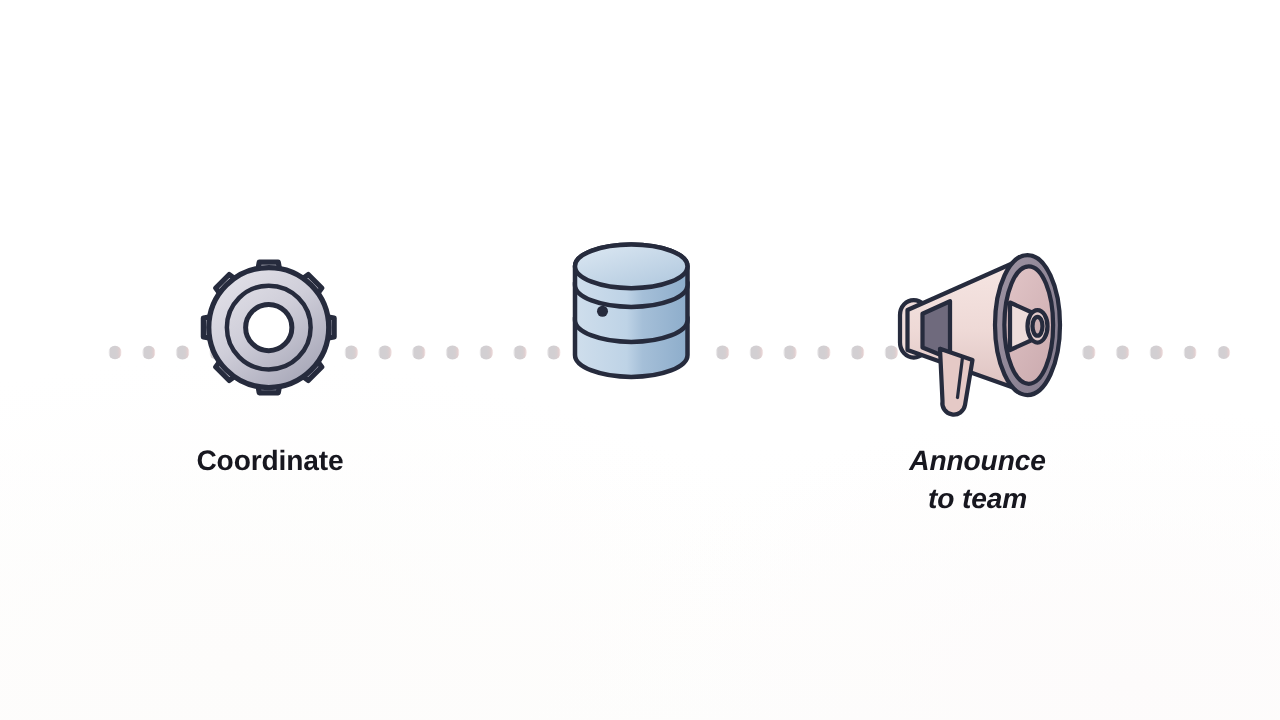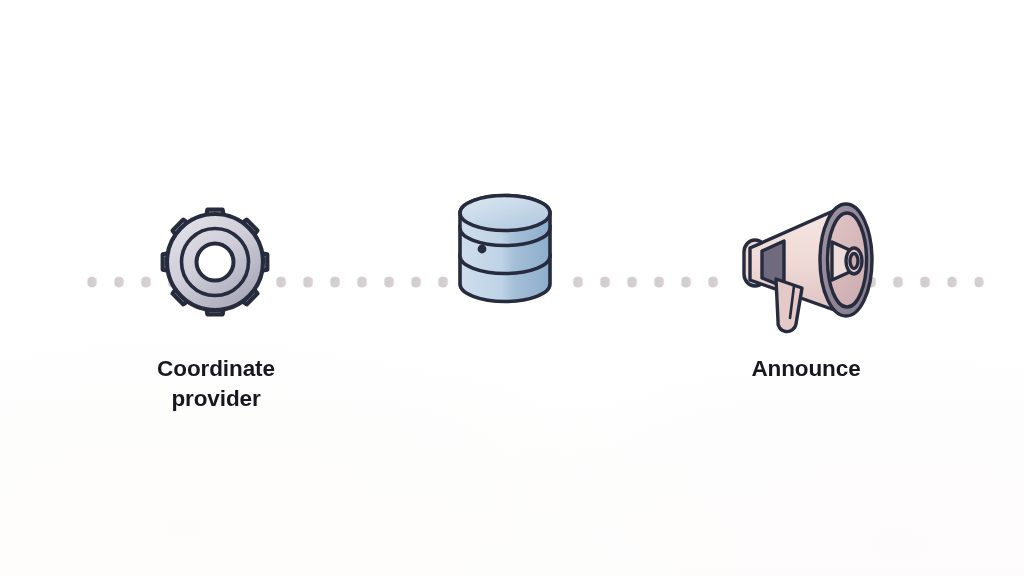--- a/index.html
+++ b/index.html
@@ -53,21 +53,21 @@
     font-size: 22.5px;
     font-weight: bold;
     line-height: 30px;
     color: #17171f;
     letter-spacing: -0.1px;
   }
   .step-label .l2 { display: block; }
 
   #step-1 { left: 86px; }
   #step-2 { left: 374px; }
-  #step-3 { left: 676px; }
+  #step-3 { left: 652px; font-style: italic; }
 
   #step-1 .step-icon { padding-right: 2px; }
   #step-2 .step-icon { padding-left: 2px; }
   #step-3 .step-icon { padding-left: 4px; }
 </style>
 </head>
 <body>
 
 <div id="stage">
 
@@ -139,21 +139,20 @@
             L -31.6 -48.6 L -22.6 -42.0
             A 48 48 0 0 1 -9.6 -47.4 Z" transform="translate(0,6.2)" fill="url(#gearGrad)" stroke="#262b3d" stroke-width="4.2" stroke-linejoin="round"></path>
           <circle cx="0" cy="0" r="48" fill="url(#gearGrad)" stroke="#262b3d" stroke-width="4.2"></circle>
           <circle cx="0" cy="0" r="33.5" fill="none" stroke="#262b3d" stroke-width="3.6"></circle>
           <circle cx="0" cy="0" r="18.5" fill="#ffffff" stroke="#262b3d" stroke-width="4.0"></circle>
         </g>
       </svg>
     </div>
     <div class="step-label">
       <span>Coordinate</span>
-      <span class="l2">provider</span>
     </div>
   </div>
 
   <div class="step" id="step-2">
     <div class="step-icon">
       <svg width="128" height="140" viewBox="0 0 128 140" xmlns="http://www.w3.org/2000/svg">
         <defs>
           <linearGradient id="dbGrad" x1="0" y1="0" x2="1" y2="0">
             <stop offset="0%" stop-color="#cfdeec"></stop>
             <stop offset="46%" stop-color="#bed3e6"></stop>
@@ -215,16 +214,17 @@
 
           <path d="M 104 52 L 126 62 L 126 80 L 104 90 Z" fill="#eddcda"></path>
 
           <ellipse cx="126" cy="71" rx="8" ry="13" fill="#e3cbcb"></ellipse>
           <ellipse cx="126" cy="71" rx="4" ry="7.5" fill="#cdafb2"></ellipse>
         </g>
       </svg>
     </div>
     <div class="step-label">
       <span>Announce</span>
+      <span class="l2">to team</span>
     </div>
   </div>
 
 </div>
 
 </body></html>

